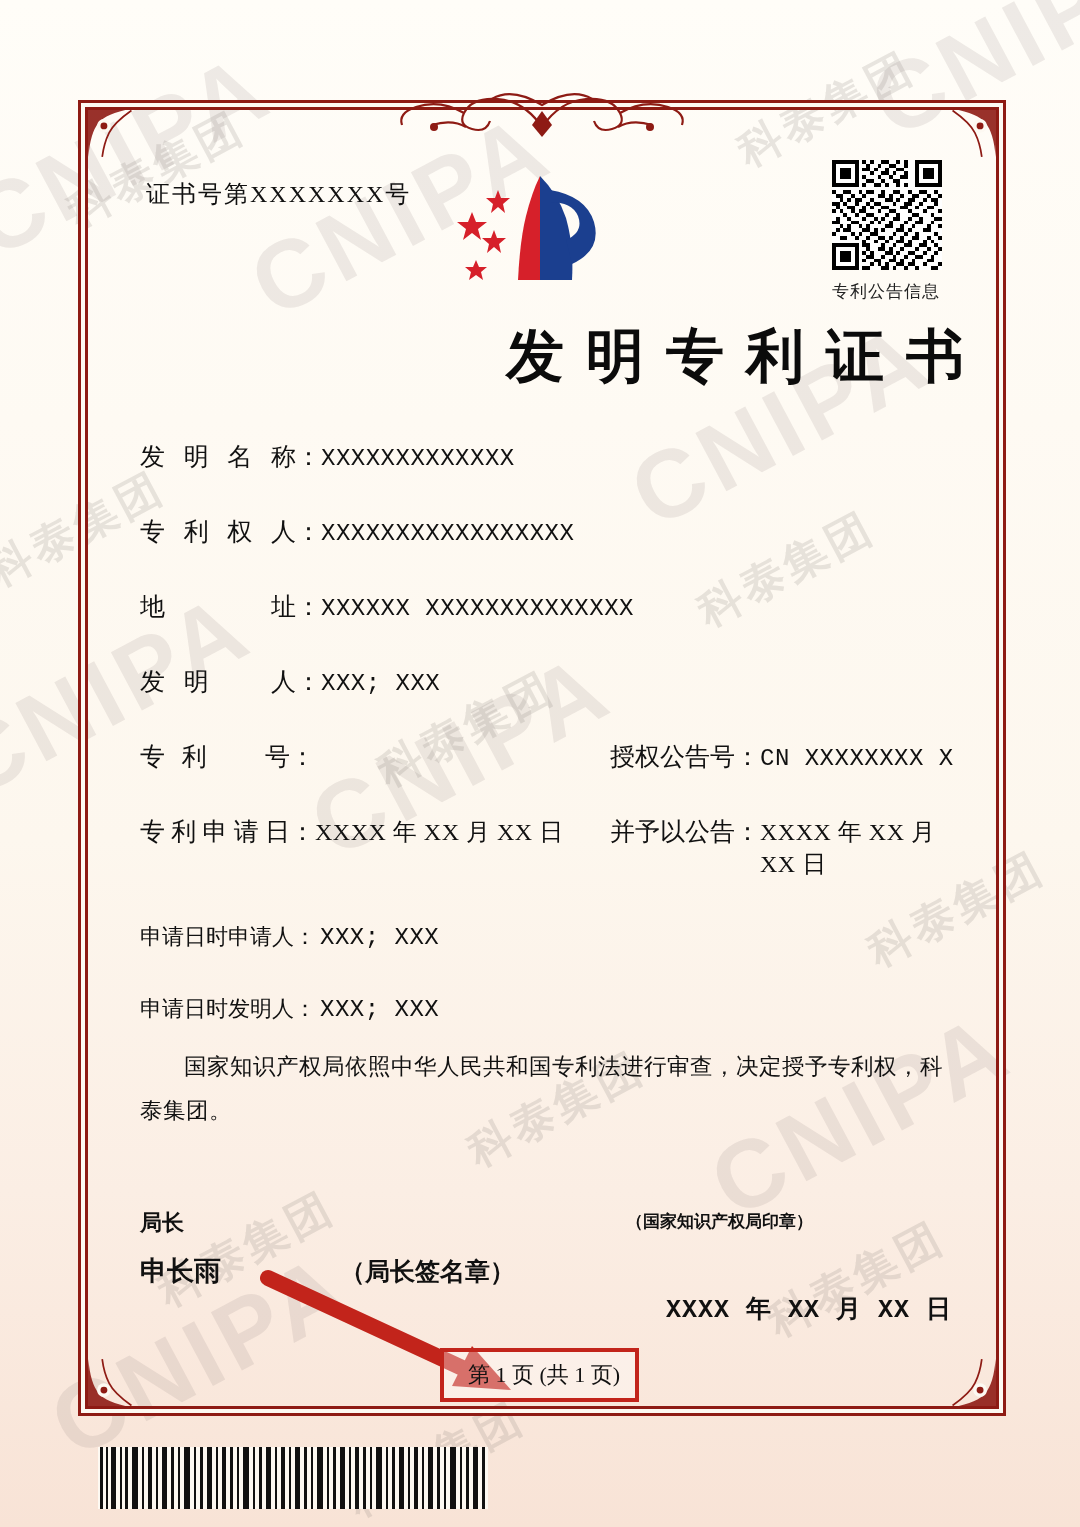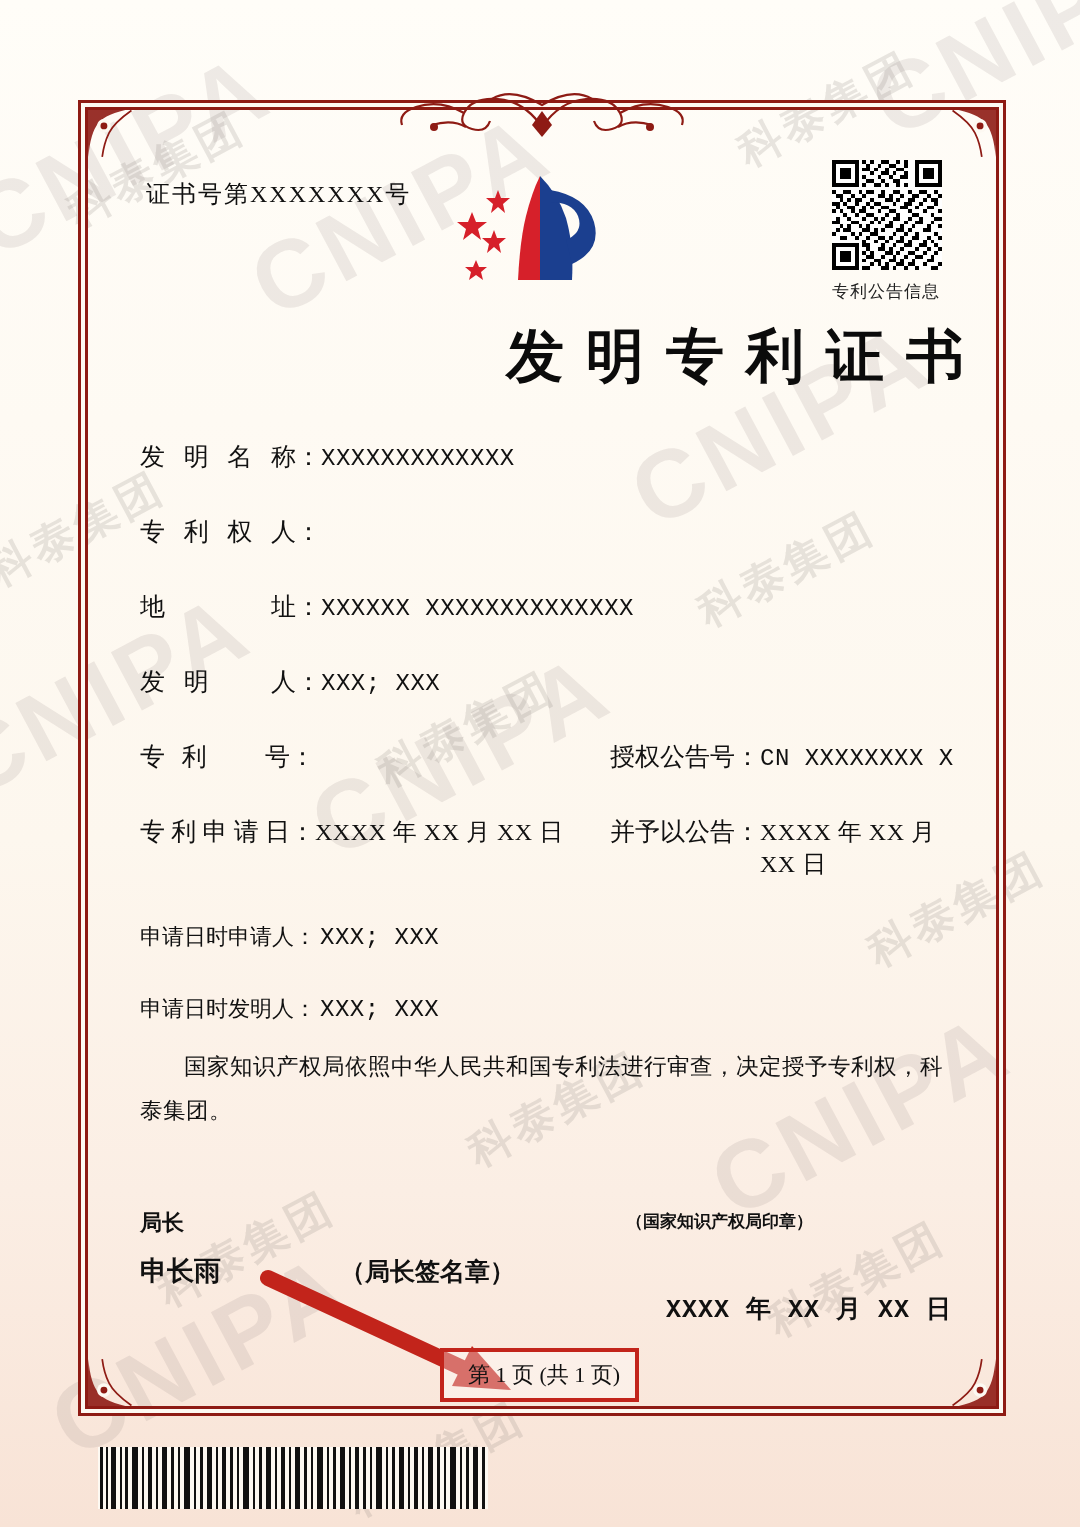--- a/index.html
+++ b/index.html
@@ -473,20 +473,21 @@
       </div>
 
       <div class="row">
         <span class="lbl">
           <span>专</span>
           <span>利</span>
           <span>权</span>
           <span>人</span>
         </span>
         <span>：</span>
+        <span class="val">XXXXXXXXXXXXXXXXX</span>
       </div>
 
       <div class="row">
         <span class="lbl">
           <span>地</span>
           <span style="visibility:hidden">空空</span>
           <span>址</span>
         </span>
         <span>：</span>
         <span class="val">XXXXXX XXXXXXXXXXXXXX</span>

